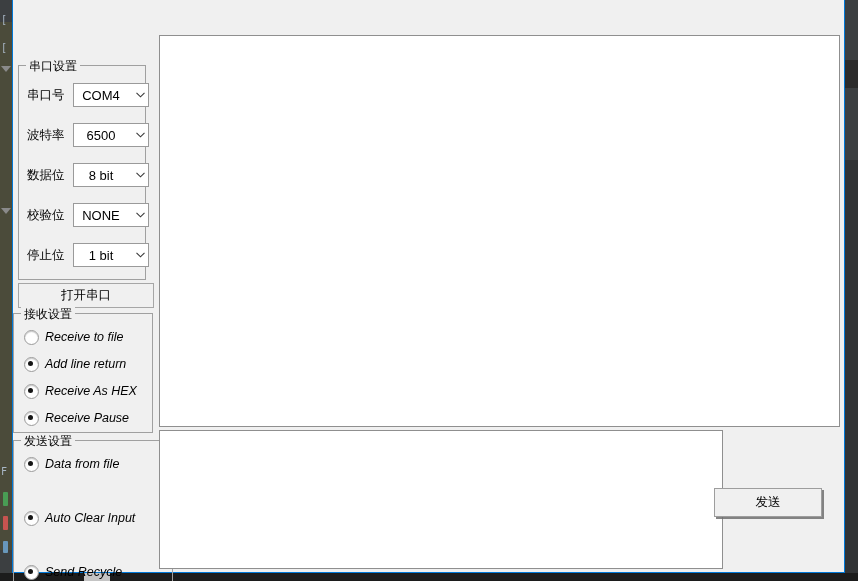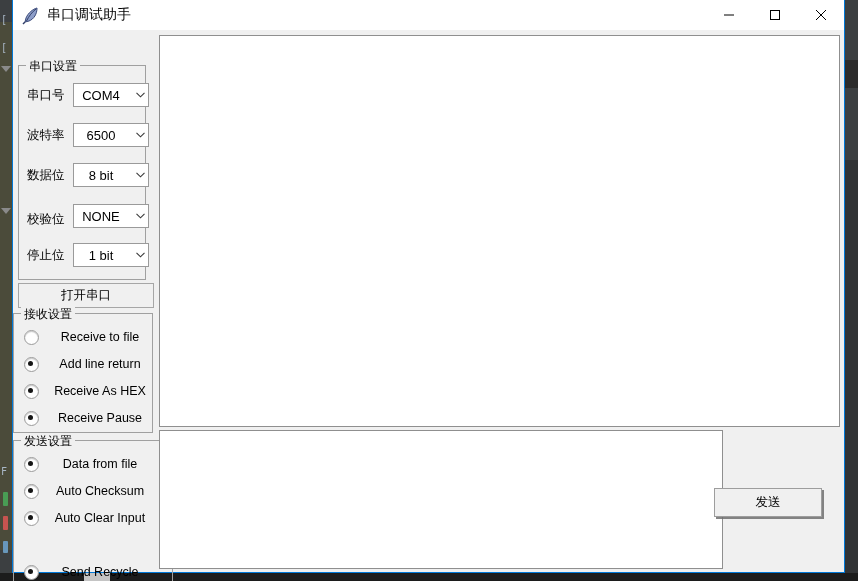--- a/index.html
+++ b/index.html
@@ -236,24 +236,25 @@
     content: "";
     position: absolute;
     left: 3px; top: 3px;
     width: 5px; height: 5px;
     border-radius: 50%;
     background: #151515;
   }
   .radio-label {
     margin-left: 6px;
     width: 110px;
-    text-align: center;
+    text-align: left;
     font-size: 12.5px;
     color: #000;
     white-space: nowrap;
+    font-style: italic;
   }
 
   
   #recv-area {
     position: absolute;
     left: 146px; top: 5px;
     width: 681px; height: 392px;
     background: #ffffff;
     border: 1px solid #8f8f8f;
     box-sizing: border-box;
@@ -304,47 +305,20 @@
       <div class="seg4"></div>
   </div>
 </div>
 
 <div id="taskbar">
   <div id="taskbar-icon"></div>
 </div>
 
 <div id="app-window">
 
-  <div id="titlebar">
-    <div id="title-icon">
-      <svg width="20" height="20" viewBox="0 0 20 20">
-        <path d="M16 3 C12 4 7 8 5 13 L4 17 L8 16 C13 14 16 9 16 3 Z" fill="#8d9ec9" stroke="#3b4a7a" stroke-width="1"></path>
-        <path d="M15 4 C11 7 8 11 5.5 16" stroke="#2f3d66" stroke-width="1" fill="none"></path>
-        <path d="M4 17 L2 19" stroke="#2f3d66" stroke-width="1.4" fill="none"></path>
-      </svg>
-    </div>
-    <div id="title-text">串口调试助手</div>
-
-    <div class="win-btn" id="btn-min">
-      <svg width="12" height="12" viewBox="0 0 12 12">
-        <line x1="1" y1="6" x2="11" y2="6" stroke="#000" stroke-width="1"></line>
-      </svg>
-    </div>
-    <div class="win-btn" id="btn-max">
-      <svg width="12" height="12" viewBox="0 0 12 12">
-        <rect x="1.5" y="1.5" width="9" height="9" fill="none" stroke="#000" stroke-width="1"></rect>
-      </svg>
-    </div>
-    <div class="win-btn" id="btn-close">
-      <svg width="12" height="12" viewBox="0 0 12 12">
-        <line x1="1" y1="1" x2="11" y2="11" stroke="#000" stroke-width="1"></line>
-        <line x1="11" y1="1" x2="1" y2="11" stroke="#000" stroke-width="1"></line>
-      </svg>
-    </div>
-  </div>
 
   <div id="client">
 
     <div id="left-col">
 
       <div class="groupbox" id="gb-serial">
         <div class="gb-title">串口设置</div>
 
         <div class="field-row" style="top:16px;">
           <span class="field-label">串口号</span>
@@ -375,21 +349,21 @@
           <div class="combo">
             <span class="combo-value">8 bit</span>
             <span class="combo-arrow">
               <svg width="9" height="6" viewBox="0 0 9 6">
                   <path d="M0.5 0.8 L4.5 4.8 L8.5 0.8" fill="none" stroke="#3a3a3a" stroke-width="1.1"></path>
                 </svg>
             </span>
           </div>
         </div>
 
-        <div class="field-row" style="top:136px;align-items:flex-end;">
+        <div class="field-row" style="top:136px;">
           <span class="field-label">校验位</span>
           <div class="combo">
             <span class="combo-value">NONE</span>
             <span class="combo-arrow">
               <svg width="9" height="6" viewBox="0 0 9 6">
                   <path d="M0.5 0.8 L4.5 4.8 L8.5 0.8" fill="none" stroke="#3a3a3a" stroke-width="1.1"></path>
                 </svg>
             </span>
           </div>
         </div>
@@ -430,24 +404,20 @@
         </div>
       </div>
 
       <div class="groupbox" id="gb-send">
         <div class="gb-title">发送设置</div>
 
         <div class="radio-row" style="top:12px;">
           <span class="radio-mark on"></span>
           <span class="radio-label">Data from file</span>
         </div>
-        <div class="radio-row" style="top:39px;">
-          <span class="radio-mark on"></span>
-          <span class="radio-label">Auto Checksum</span>
-        </div>
         <div class="radio-row" style="top:66px;">
           <span class="radio-mark on"></span>
           <span class="radio-label">Auto Clear Input</span>
         </div>
         <div class="radio-row" style="top:120px;">
           <span class="radio-mark on"></span>
           <span class="radio-label">Send Recycle</span>
         </div>
       </div>
     </div>

